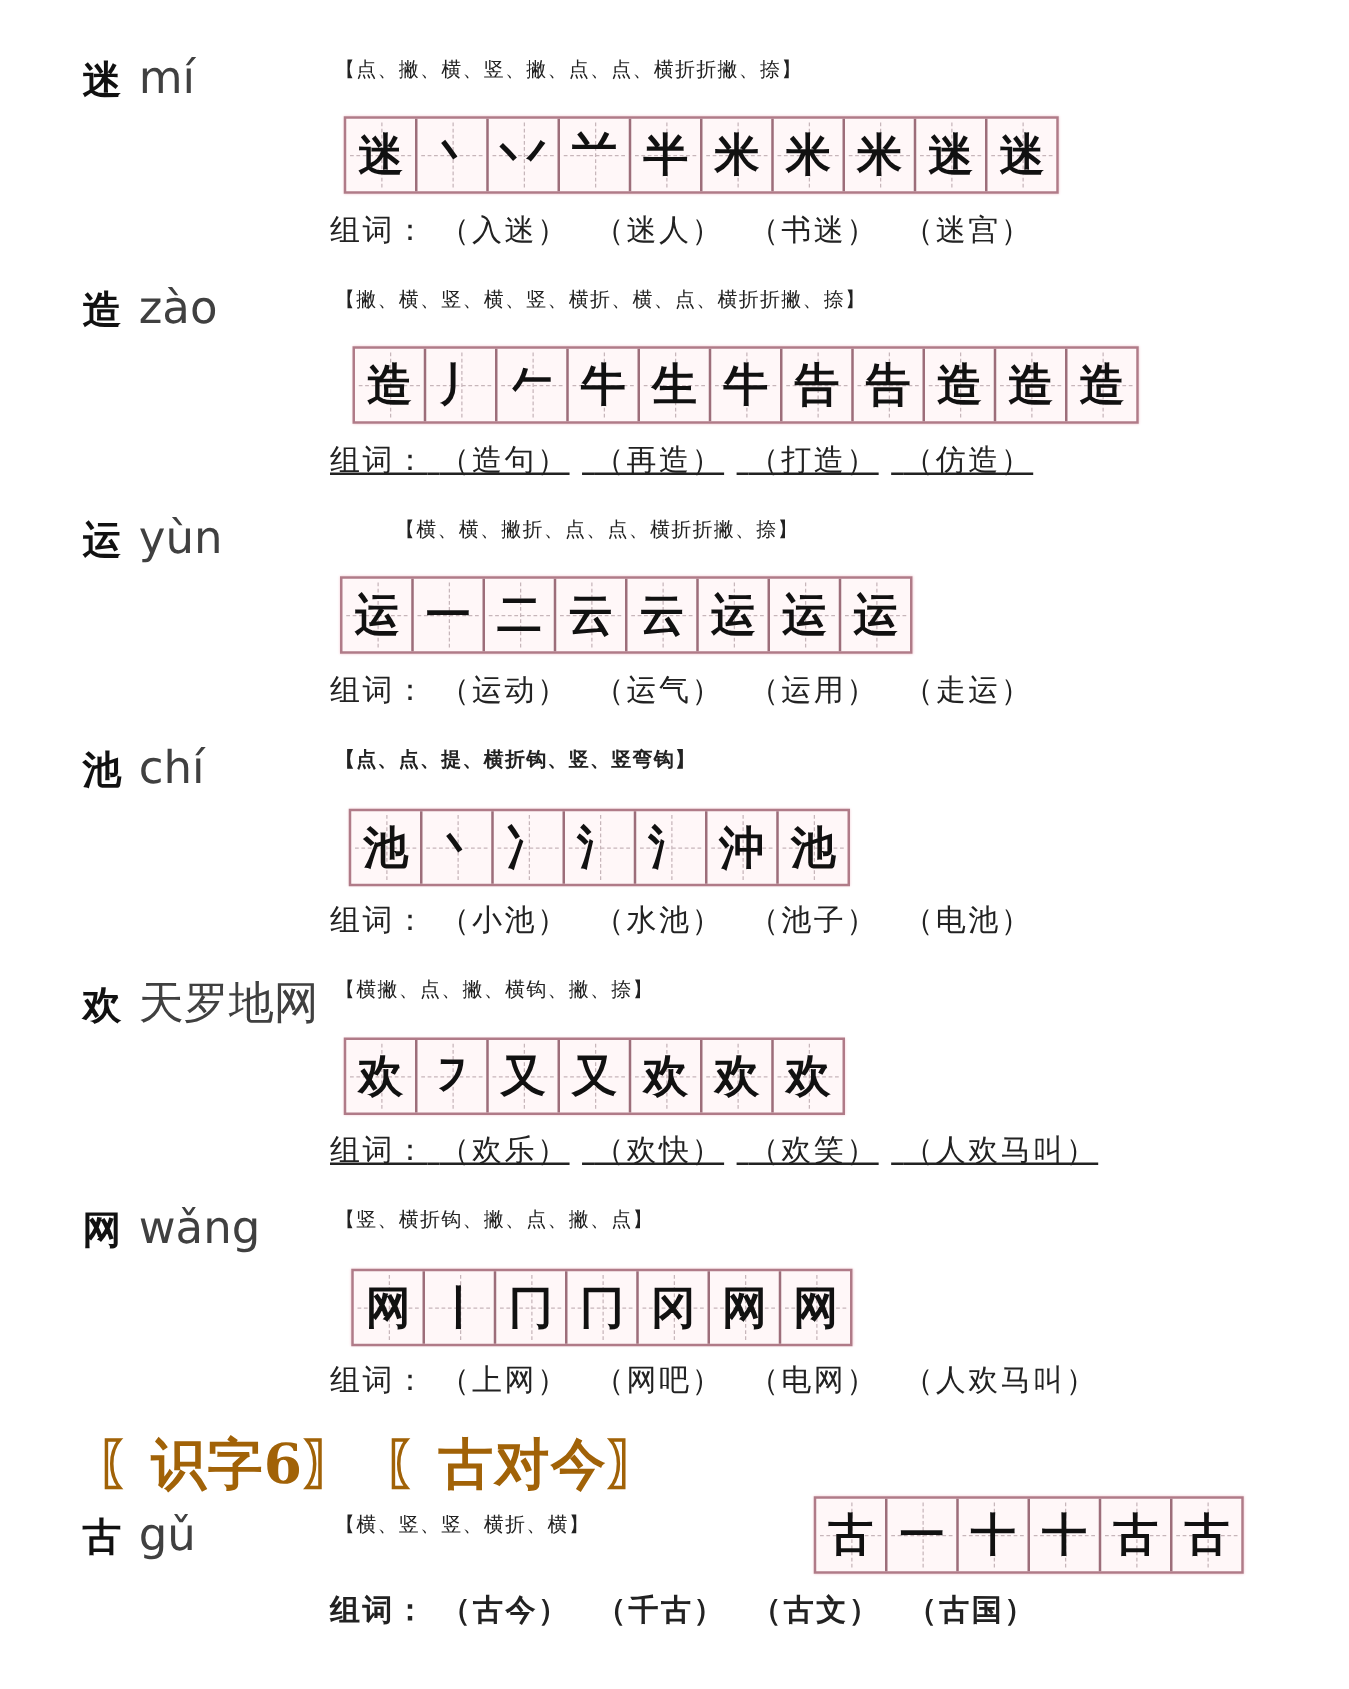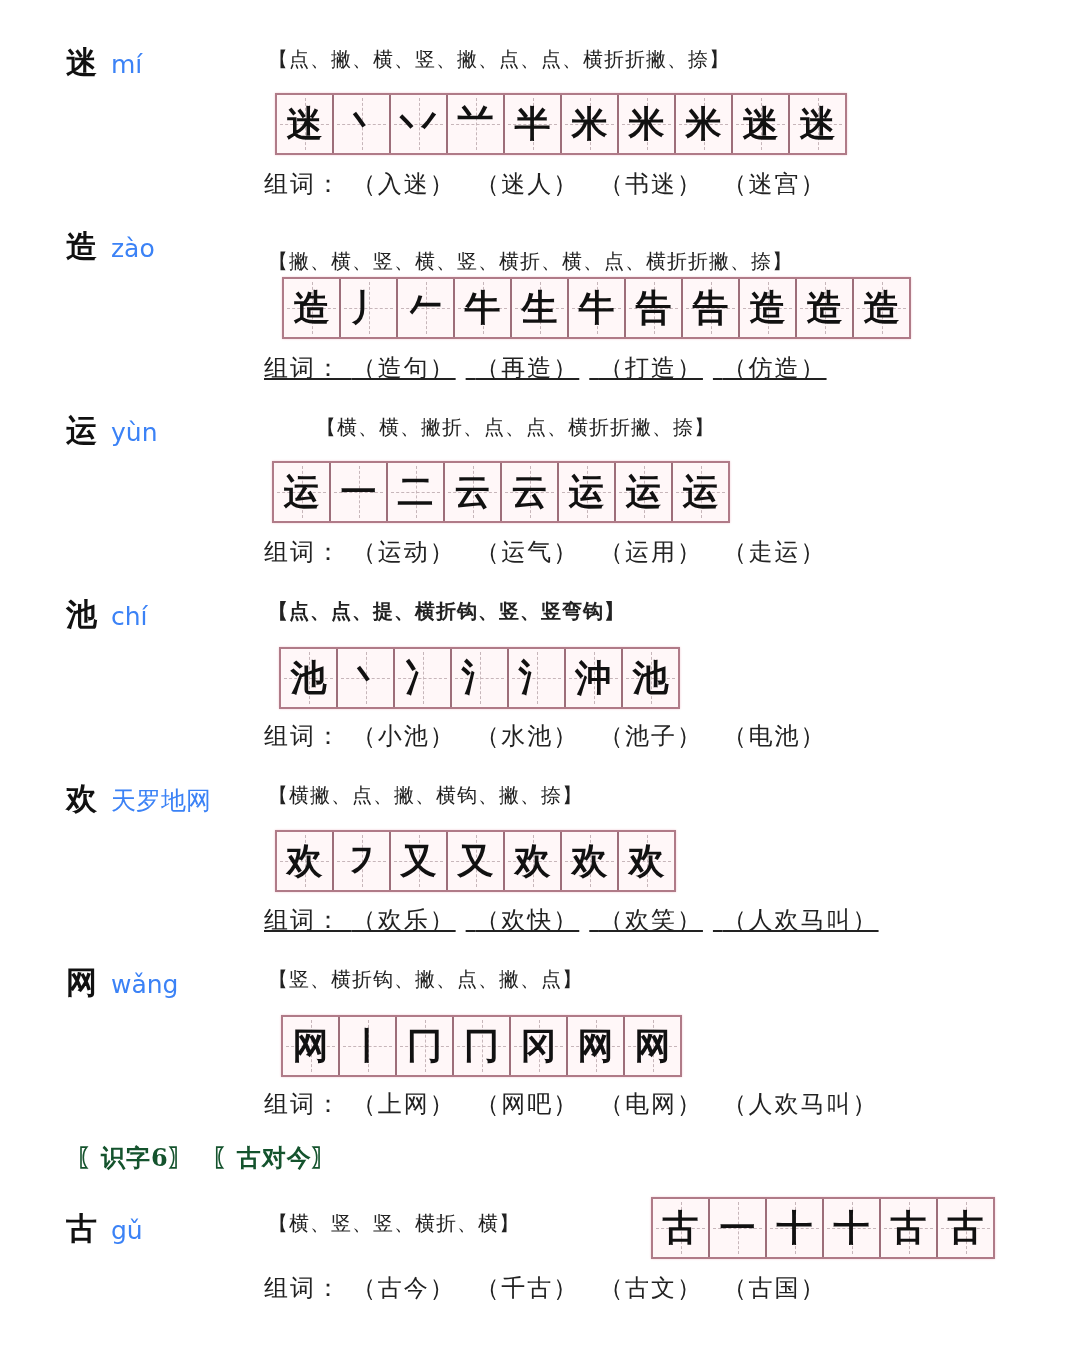--- a/index.html
+++ b/index.html
@@ -1,31 +1,31 @@
 <!DOCTYPE html>
 <html><head>
 <meta charset="utf-8">
 <style>
   html, body { margin: 0; padding: 0; background: #ffffff; }
   body { width: 1079px; height: 1351px; position: relative; overflow: hidden;
          font-family: "DejaVu Serif", "Liberation Serif", serif; color: #1a1a1a; }
   .entry { position: absolute; left: 0; width: 1079px; }
   .head { position: absolute; left: 66px; display: flex; align-items: baseline; }
   .head-char { font-size: 31px; font-weight: bold; font-family: "DejaVu Serif", serif; color: #111; }
-  .head-pinyin { font-size: 25px; margin-left: 14px; font-family: "DejaVu Sans", "Liberation Sans", sans-serif; color: #3b82f6; }
-  .strokes { position: absolute; left: 268px; font-size: 20px; letter-spacing: 1px; white-space: nowrap; color: #222; }
+  .head-pinyin { font-size: 36px; margin-left: 14px; font-family: "DejaVu Sans", "Liberation Sans", sans-serif; color: #404040; }
+  .strokes { position: absolute; left: 268px; font-size: 16px; letter-spacing: 1px; white-space: nowrap; color: #222; }
   .grid { position: absolute; display: flex; border: 2px solid #b07b88; background: #fff7f8; box-shadow: 0 0 2px #f2cad3; }
   .cell { position: relative; width: 55px; height: 58px; border-right: 2px solid #9d6e7a; display: flex; align-items: center; justify-content: center; }
   .cell:last-child { border-right: none; }
   .cell::before { content: ""; position: absolute; left: 50%; top: 3px; bottom: 3px; border-left: 1px dashed #c7b6ba; }
   .cell::after { content: ""; position: absolute; top: 50%; left: 3px; right: 3px; border-top: 1px dashed #c7b6ba; }
   .cell span { position: relative; z-index: 1; font-size: 36px; font-weight: bold; color: #111; font-family: "DejaVu Serif", serif; }
   .words { position: absolute; left: 264px; font-size: 24px; white-space: nowrap; color: #222; letter-spacing: 2px; }
   .words .w { margin-right: 10px; text-align: right; }
-  .lesson-title { position: absolute; left: 76px; top: 1142px; font-size: 24px; font-weight: bold; color: #14532d; white-space: nowrap; letter-spacing: 1px; }
+  .lesson-title { position: absolute; left: 76px; top: 1142px; font-size: 44px; font-weight: bold; color: #a16207; white-space: nowrap; letter-spacing: 1px; }
   .lesson-title span { margin-right: 18px; }
 </style>
 </head>
 <body>
 
 <div class="entry">
   <div class="head" style="top:42px;">
     <span class="head-char">迷</span>
     <span class="head-pinyin">mí</span>
   </div>
@@ -69,21 +69,21 @@
     <span class="w">（书迷）</span>
     <span class="w">（迷宫）</span>
   </div>
 </div>
 
 <div class="entry">
   <div class="head" style="top:226px;">
     <span class="head-char">造</span>
     <span class="head-pinyin">zào</span>
   </div>
-  <div class="strokes" style="top:248px;text-align:right;">【撇、横、竖、横、竖、横折、横、点、横折折撇、捺】</div>
+  <div class="strokes" style="top:230px;text-align:right;">【撇、横、竖、横、竖、横折、横、点、横折折撇、捺】</div>
   <div class="grid" style="left:282px; top:277px;">
     <div class="cell">
         <span>造</span>
       </div>
     <div class="cell">
         <span>丿</span>
       </div>
     <div class="cell">
         <span>𠂉</span>
       </div>
@@ -299,20 +299,20 @@
     <div class="cell">
         <span>十</span>
       </div>
     <div class="cell">
         <span>古</span>
       </div>
     <div class="cell">
         <span>古</span>
       </div>
   </div>
-  <div class="words" style="top:1272px;">
+  <div class="words" style="top:1272px;font-weight:bold;">
     <span>组词：</span>
     <span class="w">（古今）</span>
     <span class="w">（千古）</span>
     <span class="w">（古文）</span>
     <span class="w">（古国）</span>
   </div>
 </div>
 
 </body></html>

